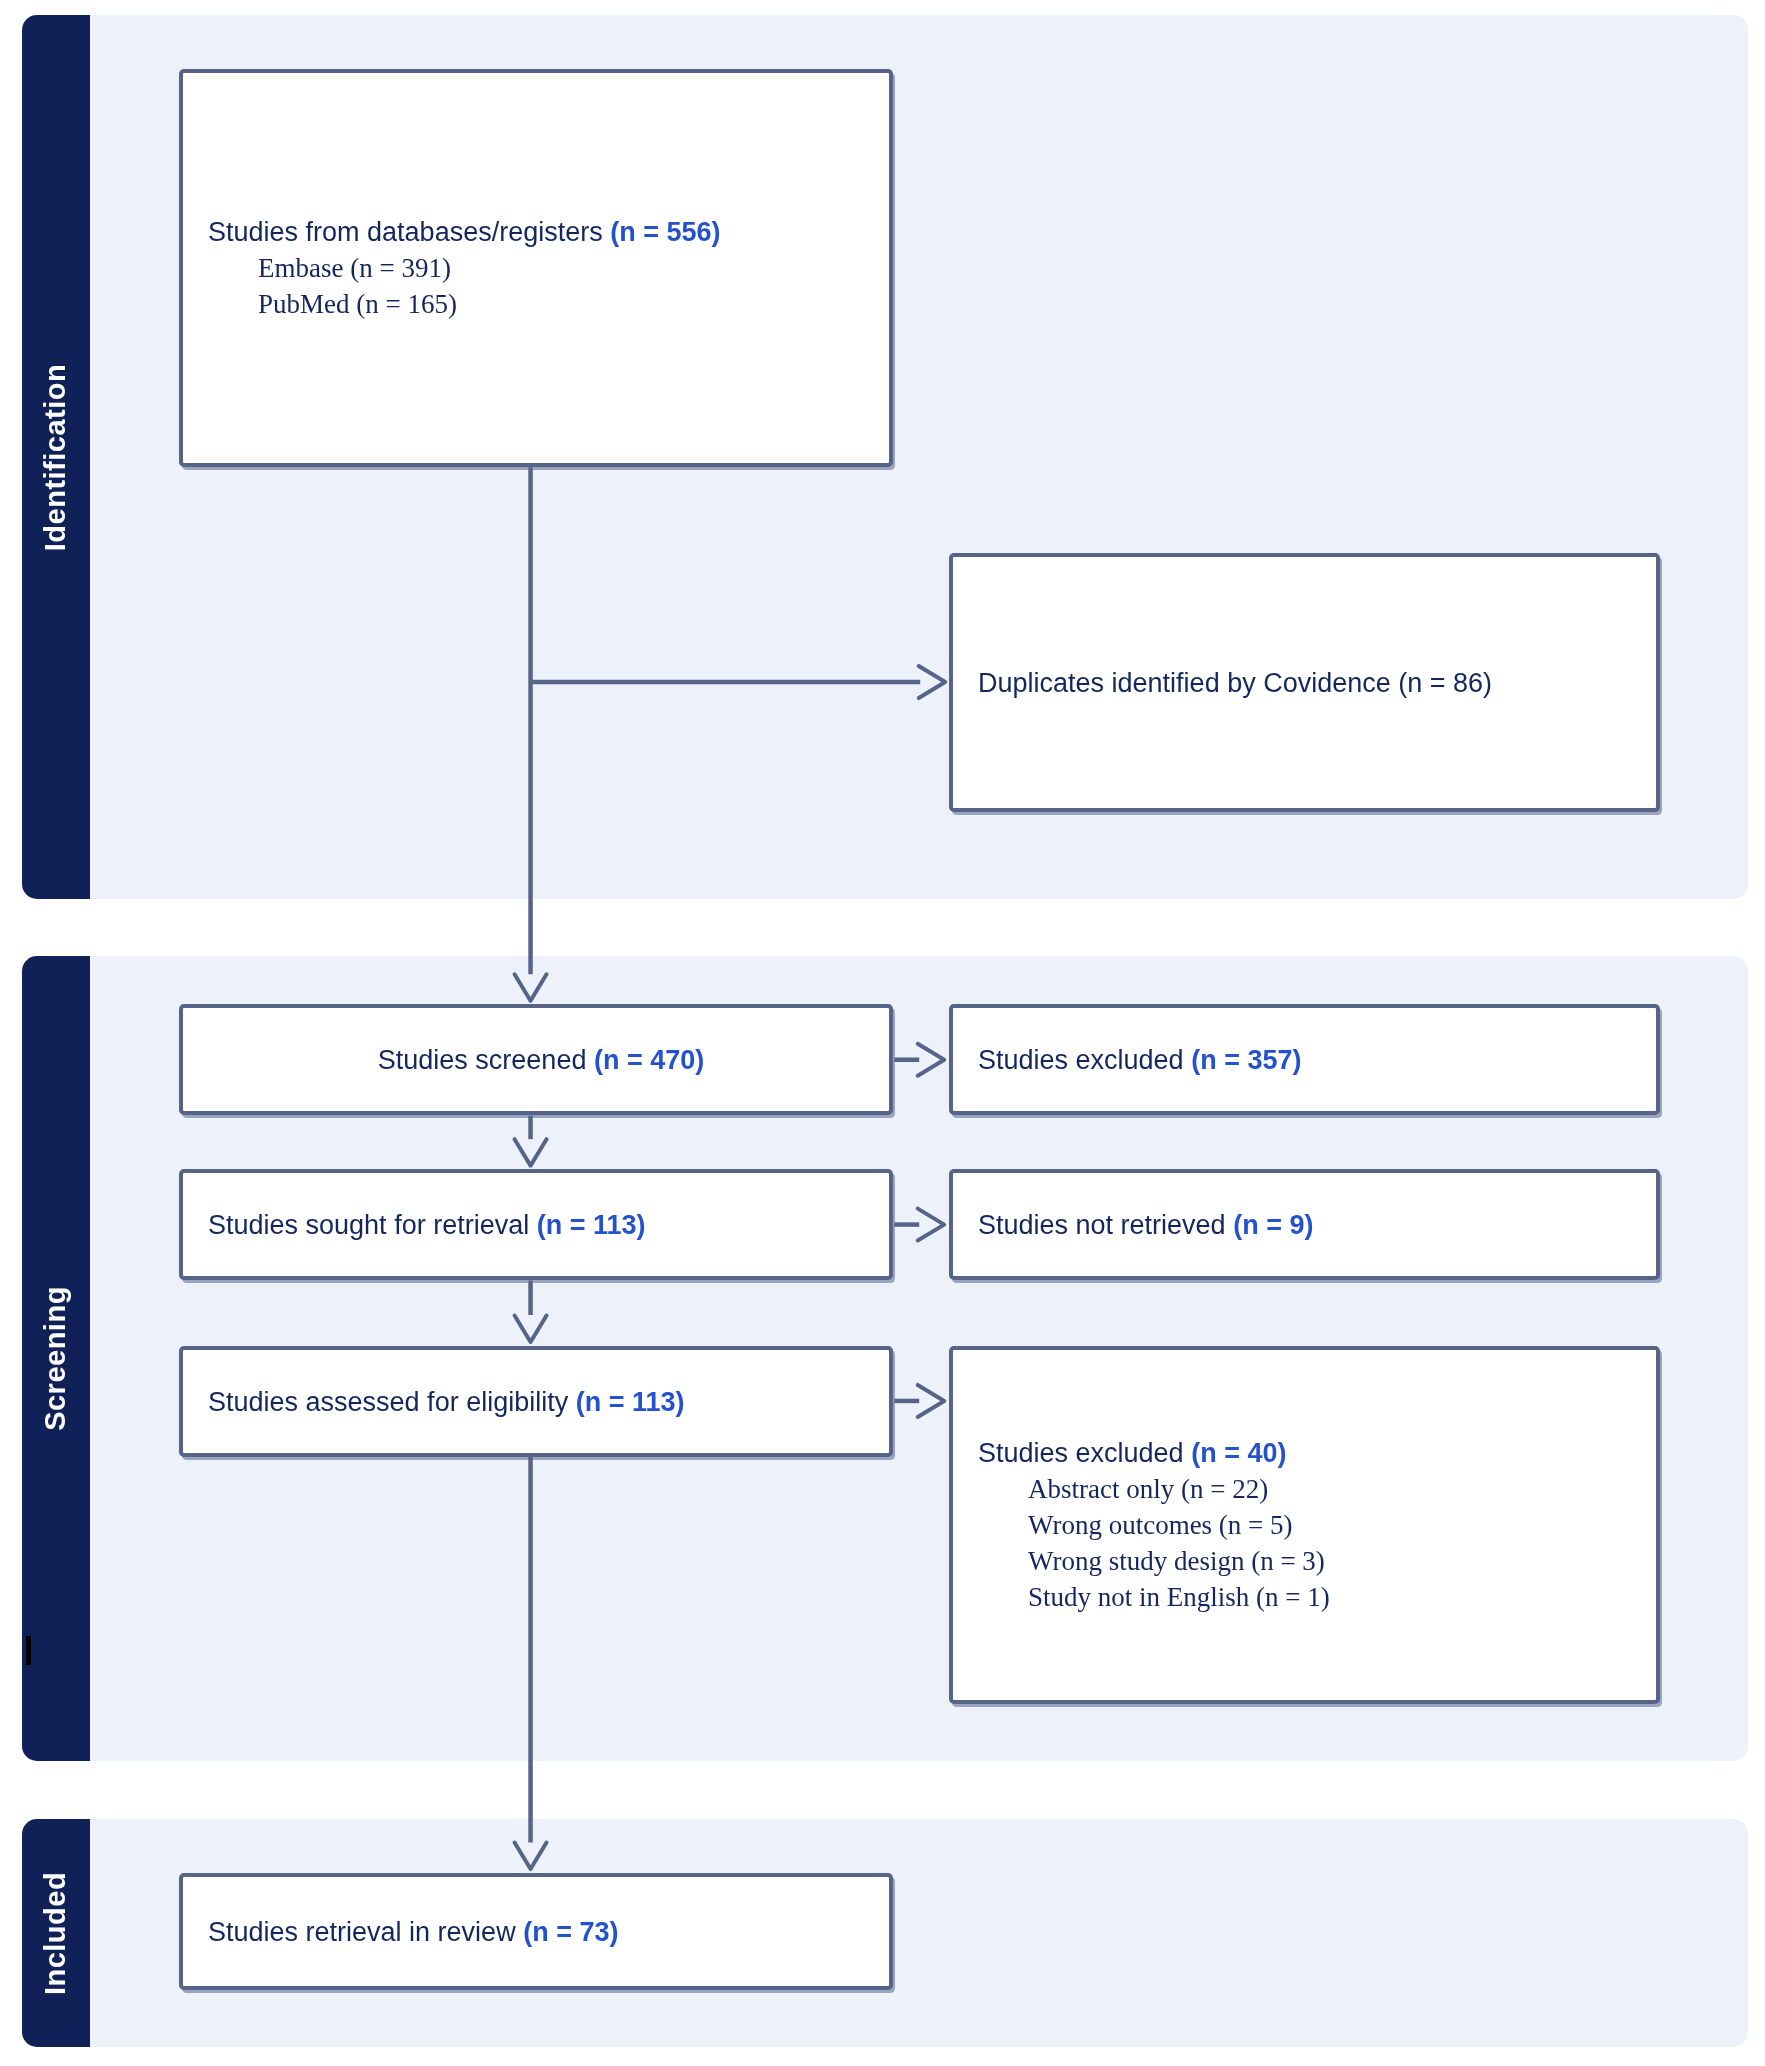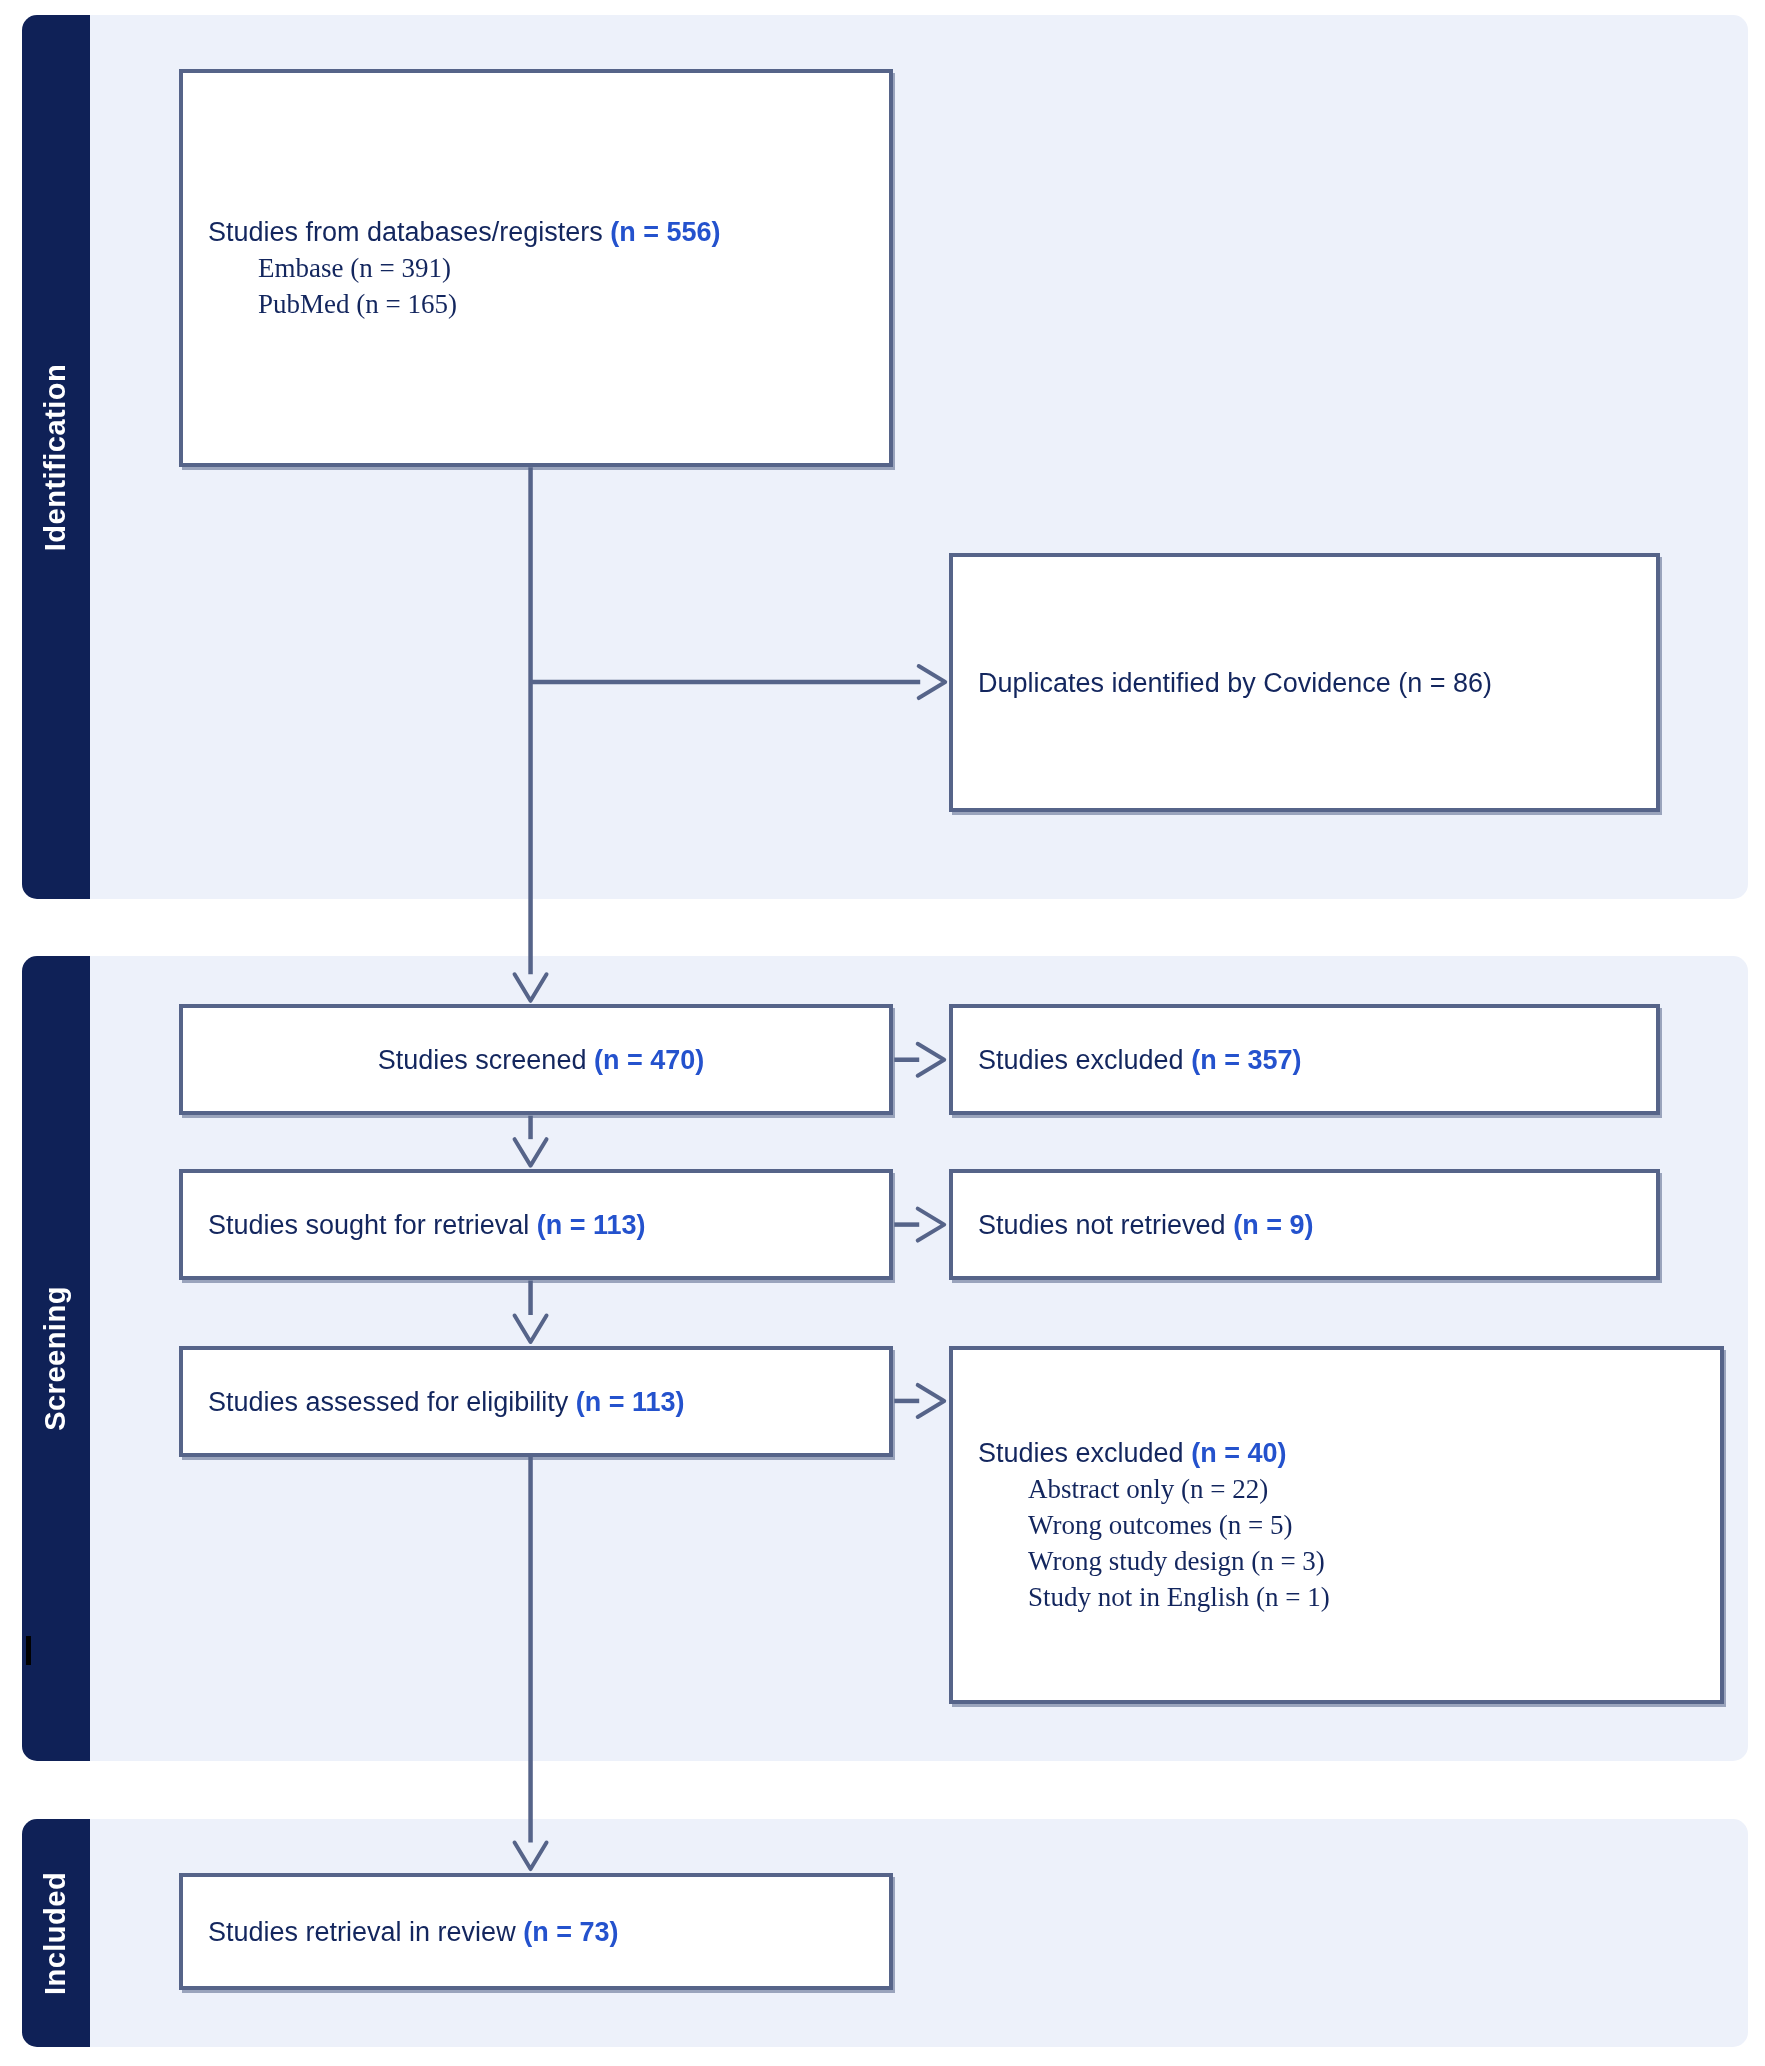--- a/index.html
+++ b/index.html
@@ -59,21 +59,21 @@
   #arrows path{
     stroke:var(--line-slate);
     fill:none;
   }
   #arrows path.shaft{stroke-width:9;}
   #arrows path.head{stroke-width:8;stroke-linecap:round;stroke-linejoin:round;}
   .box{
     position:absolute;
     background:#ffffff;
     border:4px solid var(--line-slate);
-    border-radius:0;
+    border-radius:5px;
     box-shadow:2.5px 3.5px 0 -0.5px rgba(86,100,137,0.55);
     z-index:3;
     display:flex;
     flex-direction:column;
     justify-content:center;
     padding-left:25px;
     padding-right:15px;
     color:var(--text-navy);
     font-size:27px;
     line-height:36px;
@@ -180,21 +180,21 @@
   </div>
 
   <div class="box" style="left:949px;top:1169px;width:711px;height:111px;">
     <div class="line"><span>Studies not retrieved </span><span class="n">(n = 9)</span></div>
   </div>
 
   <div class="box" style="left:179px;top:1346px;width:714px;height:111px;">
     <div class="line"><span>Studies assessed for eligibility </span><span class="n">(n = 113)</span></div>
   </div>
 
-  <div class="box" style="left:949px;top:1346px;width:775px;height:358px;">
+  <div class="box" style="left:949px;top:1346px;width:711px;height:358px;">
     <div class="line"><span>Studies excluded </span><span class="n">(n = 40)</span></div>
     <div class="line sub">Abstract only (n = 22)</div>
     <div class="line sub">Wrong outcomes (n = 5)</div>
     <div class="line sub">Wrong study design (n = 3)</div>
     <div class="line sub">Study not in English (n = 1)</div>
   </div>
 
   <div class="box" style="left:179px;top:1873px;width:714px;height:117px;">
     <div class="line"><span>Studies retrieval in review </span><span class="n">(n = 73)</span></div>
   </div>

